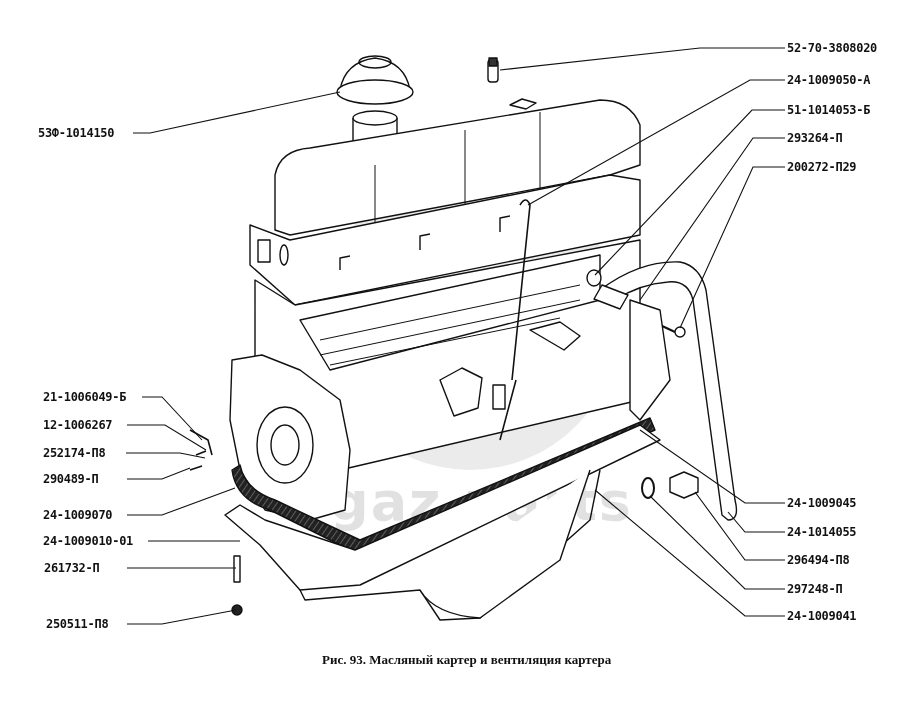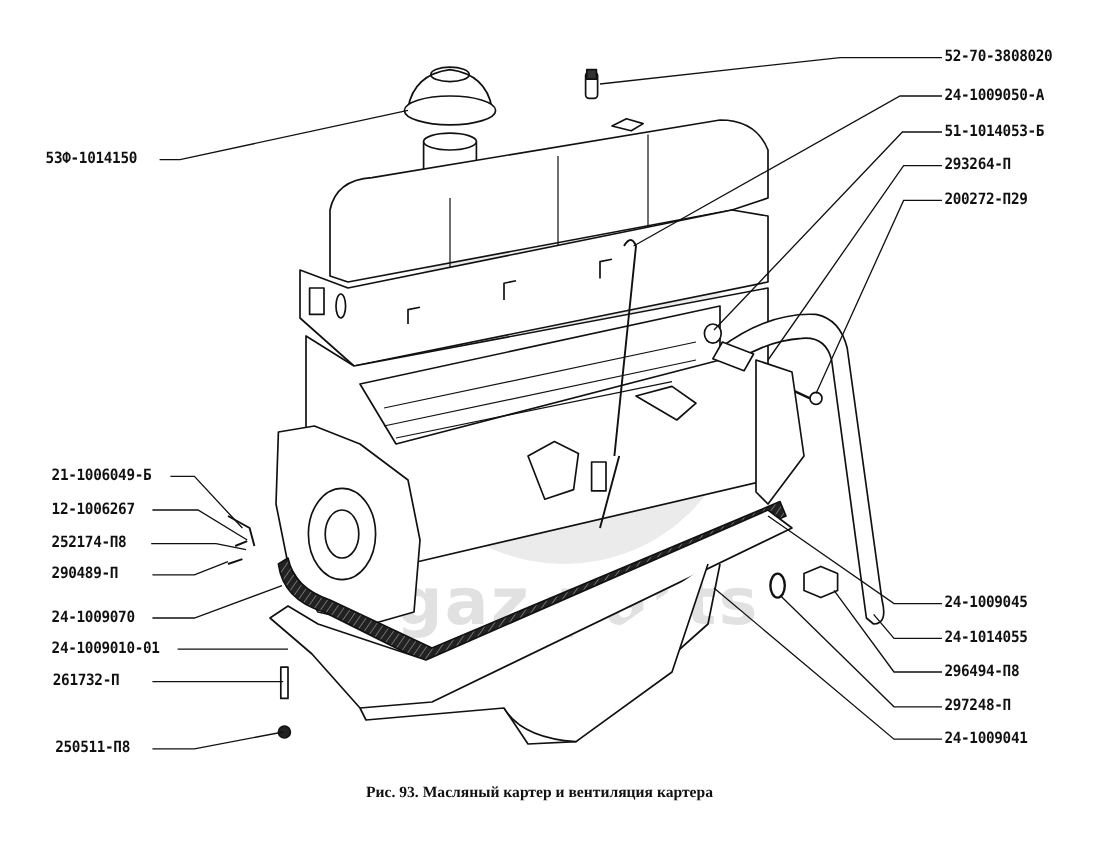--- a/index.html
+++ b/index.html
@@ -1,19 +1,19 @@
 <!DOCTYPE html>
 <html><head>
 <meta charset="utf-8">
 <style>
   html, body { margin:0; padding:0; background:#ffffff; }
   body { width:919px; height:704px; position:relative; overflow:hidden; font-family:"Liberation Sans", sans-serif; }
   #stage { position:absolute; left:0; top:0; width:919px; height:704px; }
   .lbl { position:absolute; font-family:"DejaVu Sans Mono", monospace; font-weight:bold; font-size:13px; color:#111; letter-spacing:-0.3px; white-space:nowrap; transform:scaleX(0.92); transform-origin:left center; }
-  .caption { position:absolute; left:305px; top:652px; font-family:"Liberation Serif", serif; font-weight:bold; font-size:13px; color:#111; white-space:nowrap; }
+  .caption { position:absolute; left:322px; top:652px; font-family:"Liberation Serif", serif; font-weight:bold; font-size:13px; color:#111; white-space:nowrap; }
   .wm { position:absolute; font-family:"DejaVu Sans", sans-serif; font-weight:bold; color:rgba(200,200,200,0.55); font-size:54px; left:330px; top:470px; letter-spacing:2px; }
 </style>
 </head>
 <body>
 
 <div id="stage">
   <div class="wm">gaz parts</div>
 
   <svg width="919" height="704" viewBox="0 0 919 704" style="position:absolute;left:0;top:0">
     <defs>

